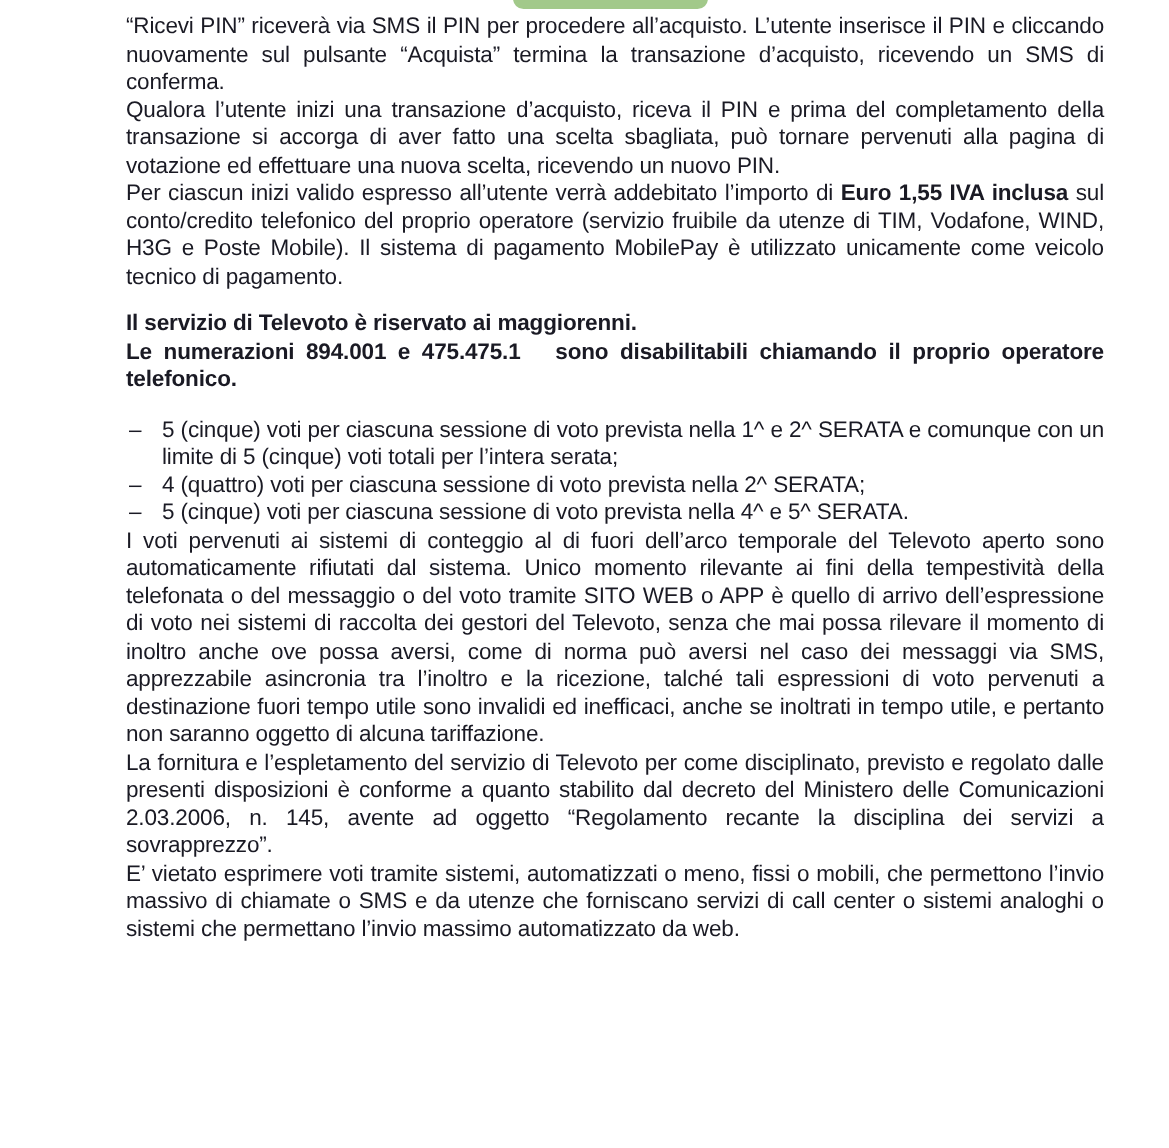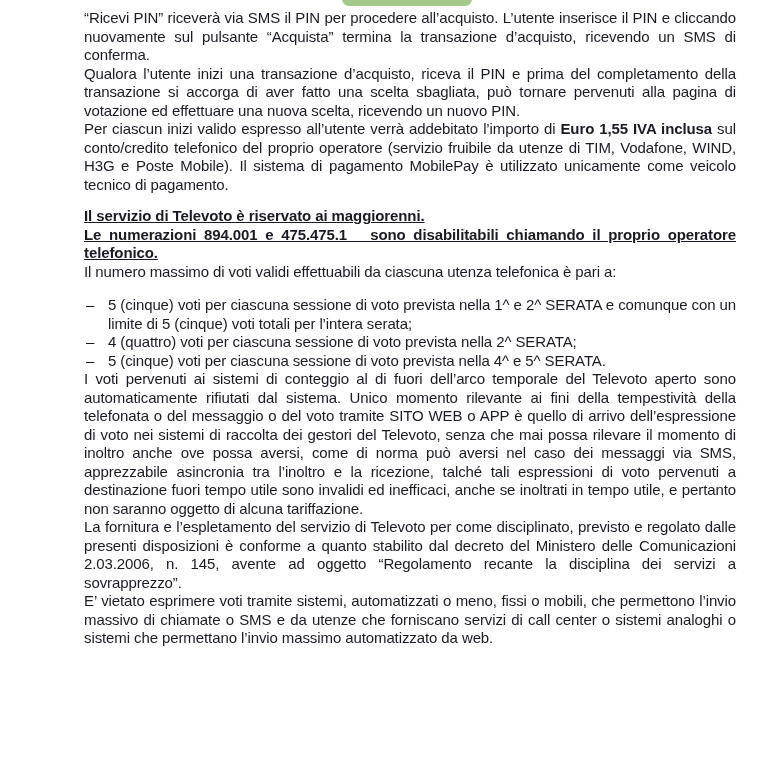--- a/index.html
+++ b/index.html
@@ -42,21 +42,20 @@
   }
   .text-col p {
     margin: 0;
     padding: 0;
   }
   .bold-block {
     margin-top: 13px;
   }
   .bold-block p {
     font-weight: 700;
-    text-decoration: underline;
   }
   strong { font-weight: 700; }
   .mt-md { margin-top: 16px; }
   .mt-list { margin-top: 15px; }
   .mt-para { margin-top: 15px; }
   .vote-list { }
   .vote-row {
     display: flex;
     align-items: flex-start;
   }
@@ -83,21 +82,20 @@
 
     <p>Qualora l’utente inizi una transazione d’acquisto, riceva il PIN e prima del completamento della transazione si accorga di aver fatto una scelta sbagliata, può tornare pervenuti alla pagina di votazione ed effettuare una nuova scelta, ricevendo un nuovo PIN.</p>
 
     <p><span>Per ciascun inizi valido espresso all’utente verrà addebitato l’importo di </span><strong>Euro 1,55 IVA inclusa</strong><span> sul conto/credito telefonico del proprio operatore (servizio fruibile da utenze di TIM, Vodafone, WIND, H3G e Poste Mobile). Il sistema di pagamento MobilePay è utilizzato unicamente come veicolo tecnico di pagamento.</span></p>
 
     <div class="bold-block">
       <p>Il servizio di Televoto è riservato ai maggiorenni.</p>
       <p>Le numerazioni 894.001 e 475.475.1 &nbsp; sono disabilitabili chiamando il proprio operatore telefonico.</p>
     </div>
 
-    <p class="mt-md">Il numero massimo di voti validi effettuabili da ciascuna utenza telefonica è pari a:</p>
 
     <div class="vote-list mt-list">
       <div class="vote-row">
         <span class="vote-dash">–</span>
         <span class="vote-text">5 (cinque) voti per ciascuna sessione di voto prevista nella 1^ e 2^ SERATA e comunque con un limite di 5 (cinque) voti totali per l’intera serata;</span>
       </div>
       <div class="vote-row">
         <span class="vote-dash">–</span>
         <span class="vote-text">4 (quattro) voti per ciascuna sessione di voto prevista nella 2^ SERATA;</span>
       </div>

